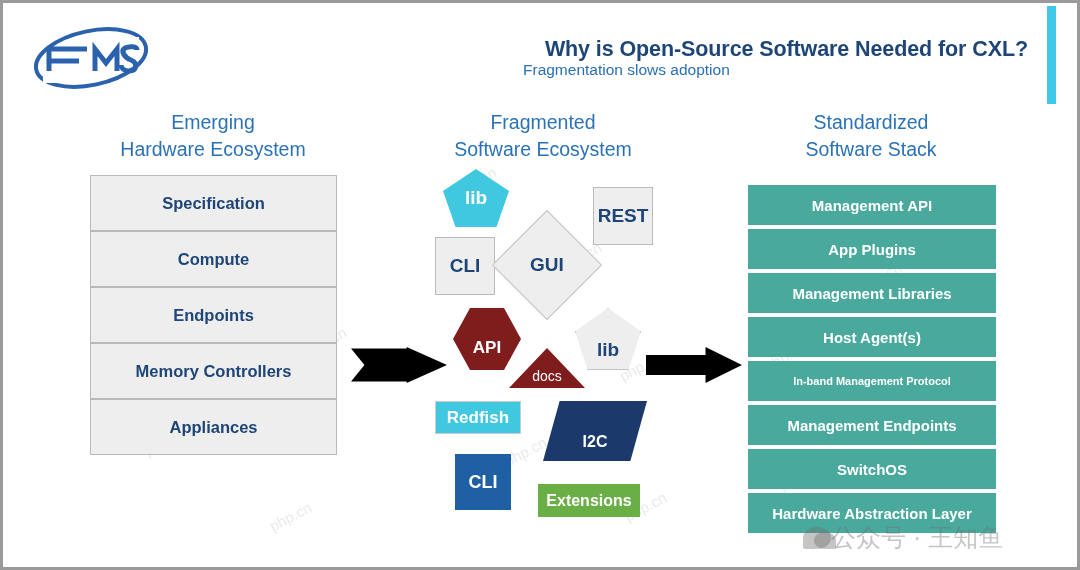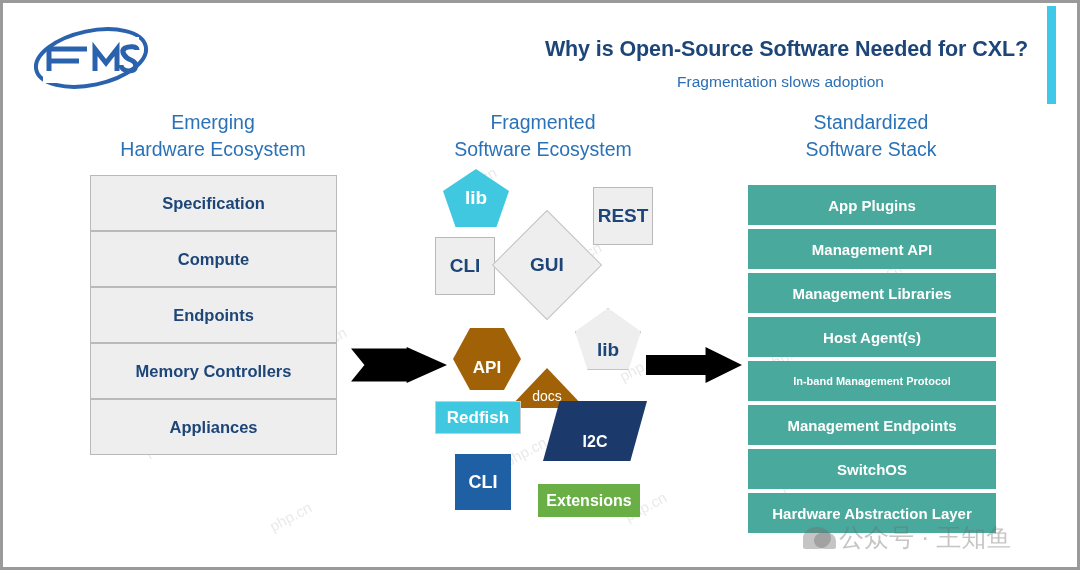--- a/index.html
+++ b/index.html
@@ -25,22 +25,22 @@
 
   
   #title {
     position: absolute; left: 520px; top: 34px;
     width: 505px; text-align: right;
     font-size: 21.5px; font-weight: bold;
     color: #1d4578; letter-spacing: -0.1px;
     white-space: nowrap;
   }
   #subtitle {
-    position: absolute; left: 520px; top: 70px;
-    width: 515px; text-align: center;
+    position: absolute; left: 520px; top: 58px;
+    width: 515px; text-align: left;
     font-size: 15.5px; color: #2a6fb5;
     white-space: nowrap;
   }
   #accent-bar {
     position: absolute; left: 1044px; top: 3px;
     width: 9px; height: 98px;
     background: #3fc8e8;
   }
 
   
@@ -86,21 +86,21 @@
   }
 
   
   .frag {
     position: absolute;
     display: flex; align-items: center; justify-content: center;
     font-weight: bold;
     white-space: nowrap;
   }
   .frag.light { background: #eeeeee; border: 1px solid #b9b9b9; color: #1d4578; }
-  .frag.navy  { background: #a16207; color: #ffffff; margin-top: 20px; }
+  .frag.navy  { background: #7f1d1d; color: #ffffff; }
   .frag.blue  { background: #1f60a5; color: #ffffff; }
   .frag.cyan  { background: #3fc8e0; color: #ffffff; }
   .frag.green { background: #6aae46; color: #ffffff; }
 
   #f-lib-cyan {
     left: 440px; top: 166px; width: 66px; height: 58px;
     background: #3fc8e0; color: #ffffff; font-size: 19px;
     clip-path: polygon(50% 0%, 100% 38%, 81% 100%, 19% 100%, 0% 38%);
   }
   #f-rest {
@@ -168,21 +168,21 @@
     position: absolute;
     color: rgba(120,120,120,0.16);
     font-size: 15px;
     transform: rotate(-28deg);
     pointer-events: none;
     user-select: none;
     white-space: nowrap;
   }
   #wechat-wm {
     position: absolute; left: 800px; top: 518px;
-    display: flex; align-items: center; gap: 8px;
+    display: flex; align-items: center; 
     color: rgba(110,110,110,0.40);
     font-size: 25px;
     white-space: nowrap;
     pointer-events: none;
   }
   #wechat-bubble {
     width: 28px; height: 22px;
     background: rgba(110,110,110,0.40);
     border-radius: 50% 50% 50% 10%;
     position: relative;
@@ -270,22 +270,22 @@
     </div>
   <div class="frag navy" id="f-api">API</div>
   <div class="frag" id="f-lib-light">lib</div>
   <div class="frag navy" id="f-docs">docs</div>
   <div class="frag cyan" id="f-redfish">Redfish</div>
   <div class="frag" id="f-i2c">I2C</div>
   <div class="frag blue" id="f-cli-blue">CLI</div>
   <div class="frag green" id="f-extensions">Extensions</div>
 
   <div id="right-stack">
+    <div class="sw-box">Management API</div>
     <div class="sw-box">App Plugins</div>
-    <div class="sw-box">Management API</div>
     <div class="sw-box">Management Libraries</div>
     <div class="sw-box">Host Agent(s)</div>
     <div class="sw-box small">In-band Management Protocol</div>
     <div class="sw-box">Management Endpoints</div>
     <div class="sw-box">SwitchOS</div>
     <div class="sw-box">Hardware Abstraction Layer</div>
   </div>
 
   <div id="wechat-wm">
     <div id="wechat-bubble"></div>

